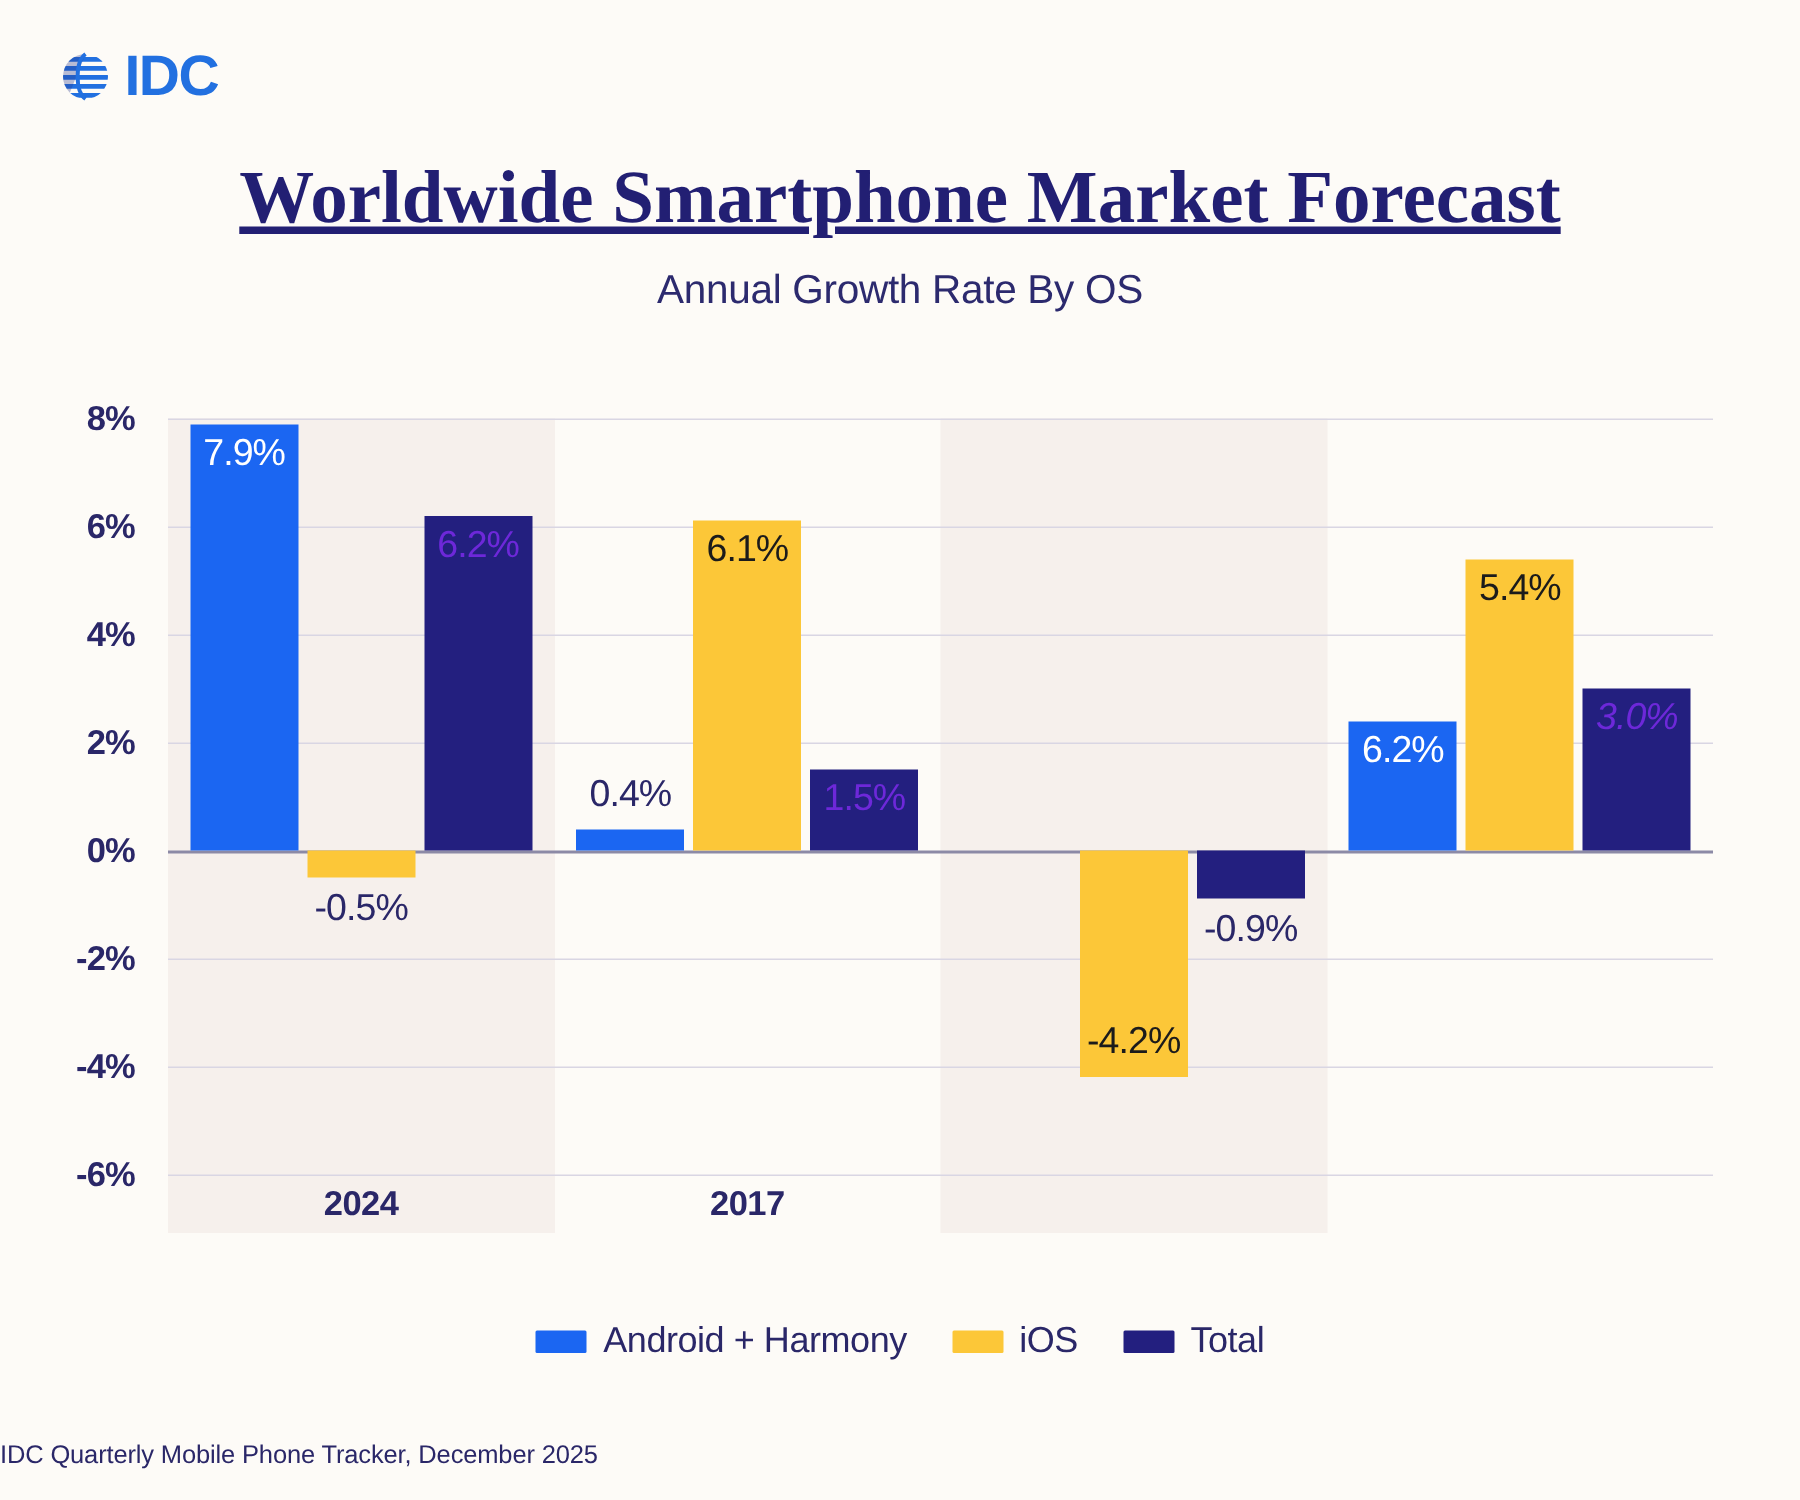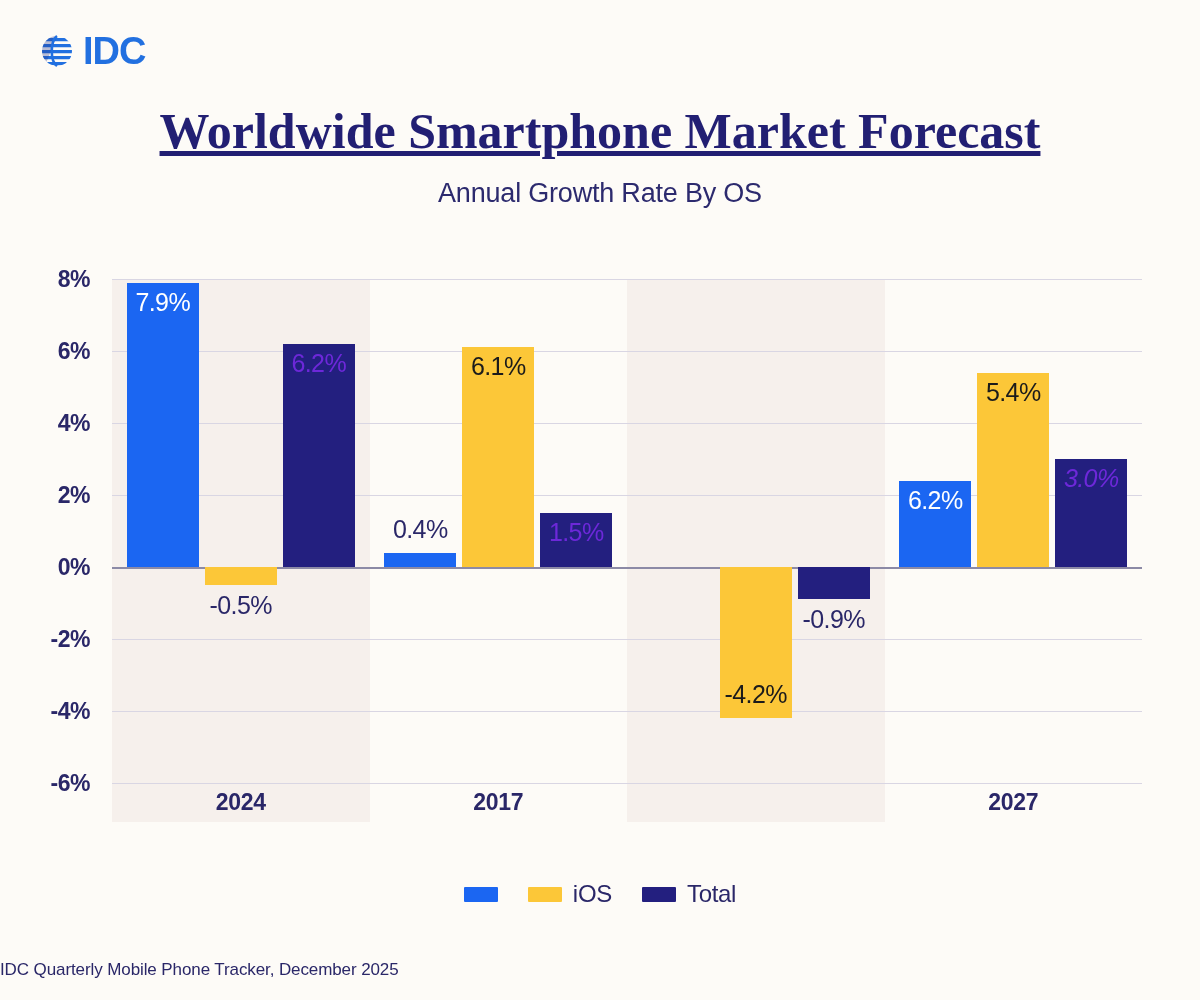--- a/index.html
+++ b/index.html
@@ -159,26 +159,26 @@
     <div class="bar ios" style="left: 719.75px; top: 567px; width: 72px; height: 151.2px; background: rgb(252, 199, 56);"></div>
     <div class="bar-label on-gold" style="width: 126px; left: 692.75px; top: 680.2px;">-4.2%</div>
     <div class="bar total" style="left: 797.75px; top: 567px; width: 72px; height: 32.4px; background: rgb(35, 31, 127);"></div>
     <div class="bar-label outside" style="width: 126px; left: 770.75px; top: 605.4px;">-0.9%</div>
     <div class="bar android" style="left: 899.25px; top: 480.6px; width: 72px; height: 86.4px; background: rgb(27, 102, 242);"></div>
     <div class="bar-label on-blue" style="width: 126px; left: 872.25px; top: 485.6px;">6.2%</div>
     <div class="bar ios" style="left: 977.25px; top: 372.6px; width: 72px; height: 194.4px; background: rgb(252, 199, 56);"></div>
     <div class="bar-label on-gold" style="width: 126px; left: 950.25px; top: 377.6px;">5.4%</div>
     <div class="bar total" style="left: 1055.25px; top: 459px; width: 72px; height: 108px; background: rgb(35, 31, 127);"></div>
     <div class="bar-label on-navy" style="width: 126px; left: 1028.25px; top: 464px; font-style: italic;">3.0%</div>
-    <div class="xtick" style="left: 884.5px; width: 257.5px; top: 789px;">2027</div>
   </div>
 
 <div id="legend">
     <div class="legend-item">
       <span class="legend-swatch" style="background: rgb(27, 102, 242);"></span>
+      <span class="legend-label">Android + Harmony</span>
     </div>
     <div class="legend-item">
       <span class="legend-swatch" style="background: rgb(252, 199, 56);"></span>
       <span class="legend-label">iOS</span>
     </div>
     <div class="legend-item">
       <span class="legend-swatch" style="background: rgb(35, 31, 127);"></span>
       <span class="legend-label">Total</span>
     </div>
   </div>

